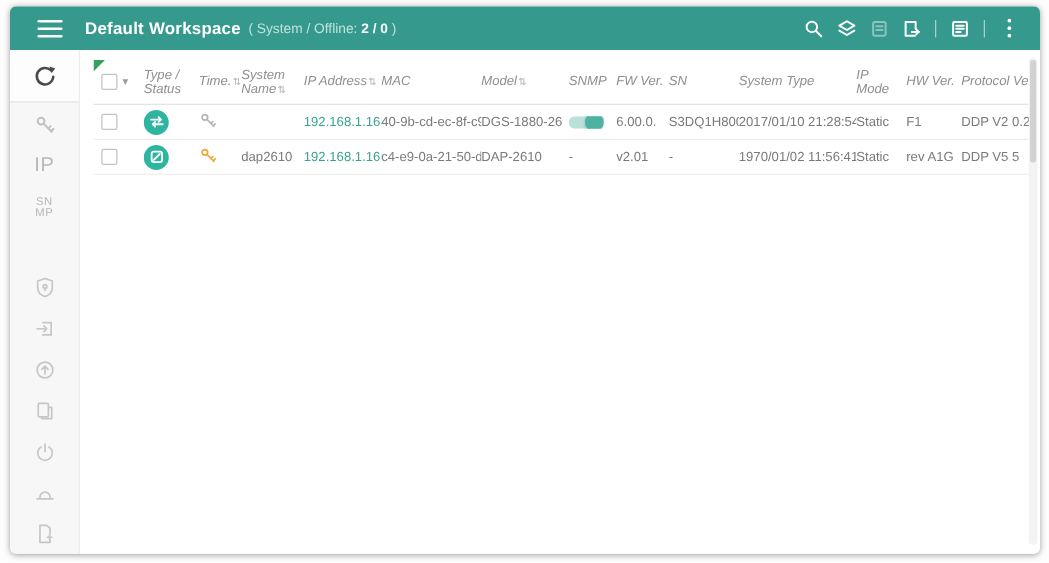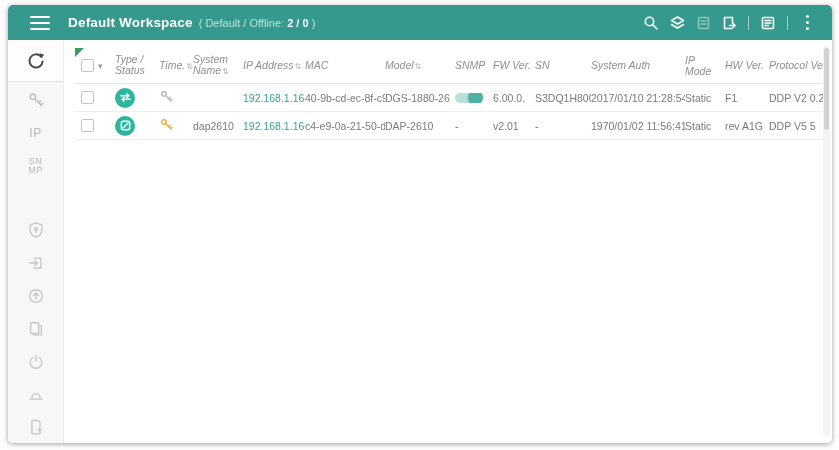--- a/index.html
+++ b/index.html
@@ -27,21 +27,21 @@
   .kebab { display:flex; flex-direction:column; gap:3px; }
   .kebab i { width:3px; height:3px; border-radius:50%; background:#fff; }
 
   
   .body { display:flex; height:403px; }
   .sidebar { width:56px; background:#f7f7f7; border-right:1px solid #ececec; display:flex; flex-direction:column; align-items:center; }
   .side-refresh { width:100%; height:46px; background:#fdfdfd; border-bottom:1px solid #e2e2e2;
                   display:flex; align-items:center; justify-content:center; cursor:pointer; }
   .side-item { width:100%; height:33px; display:flex; align-items:center; justify-content:center; cursor:pointer; margin-top:3px; }
   .side-item svg { stroke:#c6c6c6; fill:none; stroke-width:1.5; stroke-linecap:round; stroke-linejoin:round; }
-  .side-label { color:#b8b8b8; font-size:12px; letter-spacing:.5px; }
+  .side-label { color:#b8b8b8; font-size:16px; letter-spacing:.5px; }
   .side-label.small { font-size:9px; width:20px; line-height:9px; word-break:break-all; text-align:center; }
 
   .main { flex:1; position:relative; background:#fff; padding:8px 0 0 11px; }
 
   
   .tbl { position:relative; width:748px; }
   .corner { position:absolute; left:0; top:0; width:0; height:0;
             border-top:9px solid #37a05e; border-right:9px solid transparent; z-index:2; }
   .trow { display:grid;
           grid-template-columns:40px 44px 34px 50px 62px 80px 70px 38px 42px 56px 94px 40px 44px 66px;
@@ -84,21 +84,21 @@
   <div class="window">
 
     <div class="hdr">
       <div class="hamburger">
           <span></span>
           <span></span>
           <span></span>
         </div>
       <span class="hdr-title">Default Workspace</span>
       <span class="hdr-status">
-        <span>( Default / Offline:</span>
+        <span>( System / Offline:</span>
         <b>2 / 0</b>
         <span>)</span>
       </span>
       <div class="hdr-spacer"></div>
 
       <div class="hicon">
         <svg width="16" height="16" viewBox="0 0 16 16">
             <circle cx="6.5" cy="6.5" r="4.2"></circle>
             <line x1="9.8" y1="9.8" x2="14" y2="14"></line>
           </svg>
@@ -227,21 +227,21 @@
             </div>
             <div class="hc"><span>Type / Status</span><span class="sort"></span></div>
             <div class="hc"><span>Time.</span><span class="sort">⇅</span></div>
             <div class="hc"><span>System Name</span><span class="sort">⇅</span></div>
             <div class="hc"><span>IP Address</span><span class="sort">⇅</span></div>
             <div class="hc"><span>MAC</span><span class="sort"></span></div>
             <div class="hc"><span>Model</span><span class="sort">⇅</span></div>
             <div class="hc"><span>SNMP</span></div>
             <div class="hc"><span>FW Ver.</span></div>
             <div class="hc"><span>SN</span></div>
-            <div class="hc"><span>System Auth</span></div>
+            <div class="hc"><span>System Type</span></div>
             <div class="hc"><span>IP Mode</span></div>
             <div class="hc"><span>HW Ver.</span></div>
             <div class="hc"><span>Protocol Ver.</span></div>
           </div>
 
           <div class="trow drow">
             <div class="selcell">
                 <div class="cbx"></div>
               </div>
             <div class="cell">

